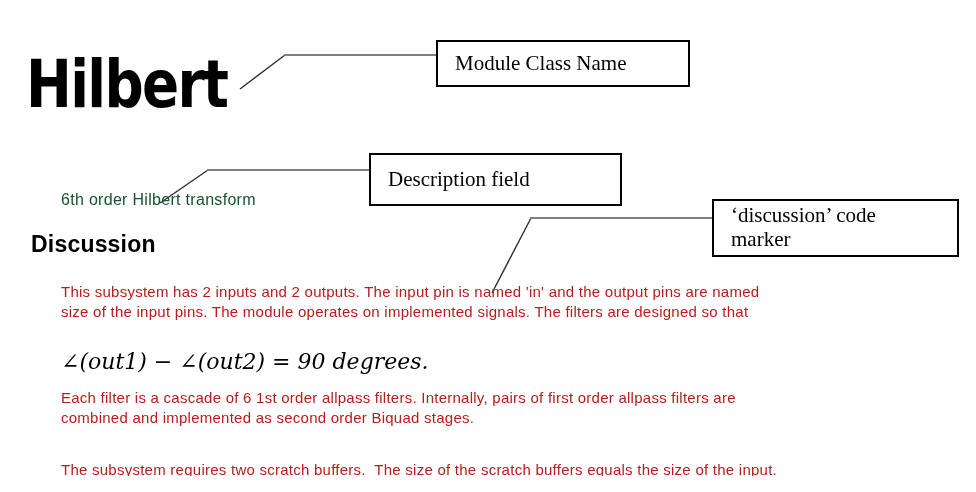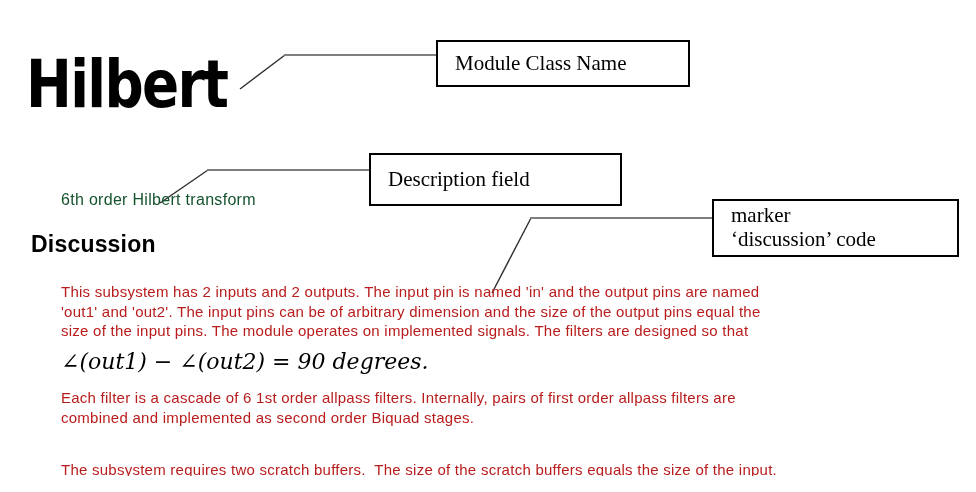--- a/index.html
+++ b/index.html
@@ -128,31 +128,30 @@
 
   <div class="callout-box" id="box-description">
     <span>Description field</span>
   </div>
 
   <div class="callout-box" id="box-module-class">
     <span>Module Class Name</span>
   </div>
 
   <div class="callout-box" id="box-discussion">
+    <span>‘discussion’ code</span>
     <span>marker</span>
-    <span>‘discussion’ code</span>
   </div>
 
   <div class="description-text">6th order Hilbert transform</div>
 
   <div class="section-heading">Discussion</div>
 
   <div class="body-para" id="para-1">
     <div class="line">This subsystem has 2 inputs and 2 outputs. The input pin is named 'in' and the output pins are named</div>
-    <div class="line">'out1' and 'out2'. The input pins can be of arbitrary dimension and the size of the output pins equal the</div>
     <div class="line">size of the input pins. The module operates on implemented signals. The filters are designed so that</div>
   </div>
 
   <div class="formula">∠(out1) − ∠(out2) = 90 degrees.</div>
 
   <div class="body-para" id="para-2">
     <div class="line">Each filter is a cascade of 6 1st order allpass filters. Internally, pairs of first order allpass filters are</div>
     <div class="line">combined and implemented as second order Biquad stages.</div>
   </div>
 

